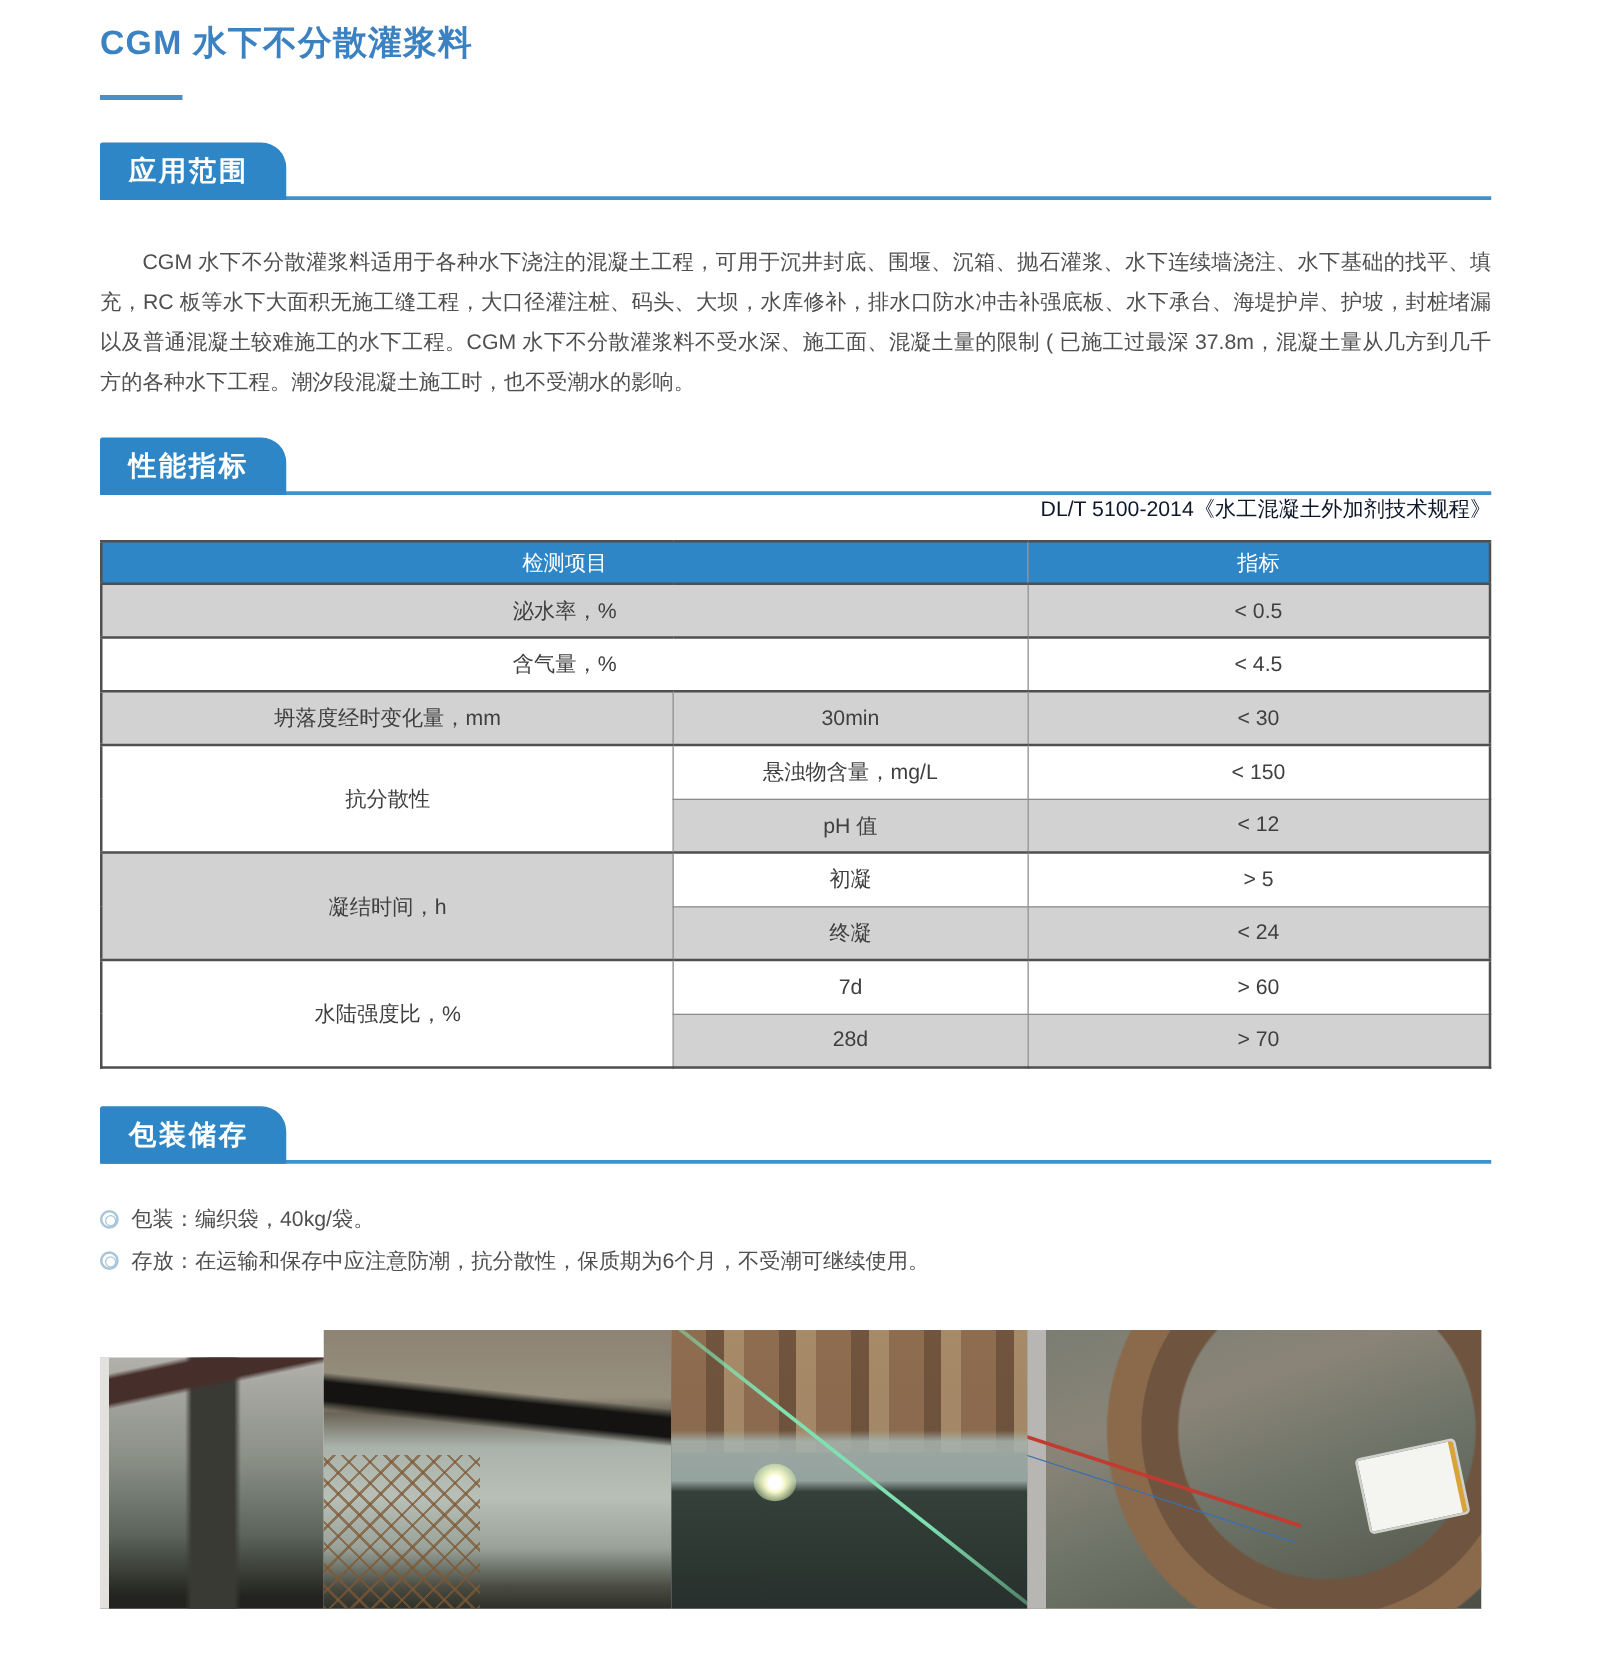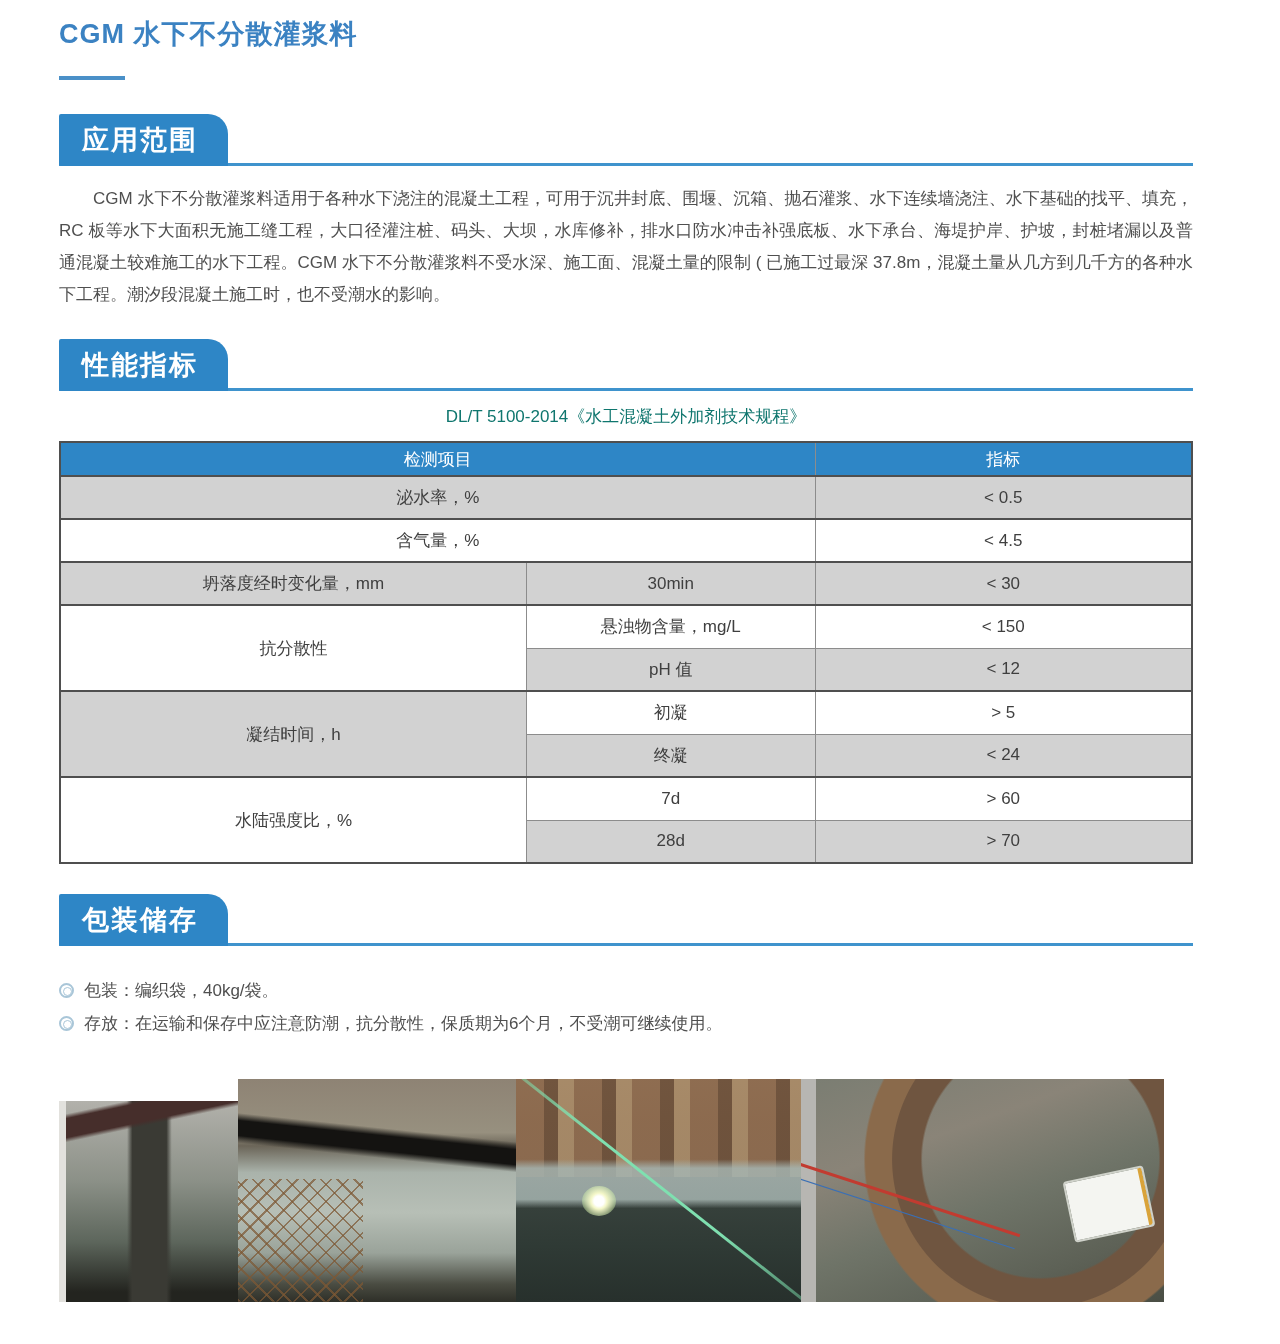--- a/index.html
+++ b/index.html
@@ -11,46 +11,46 @@
     --bd-light:#8c8c8c;
     --text:#4a4a4a;
   }
   *{box-sizing:border-box;margin:0;padding:0;}
   html,body{background:#ffffff;}
   body{
     width:1280px;height:1344px;overflow:hidden;
     font-family:"Liberation Sans","DejaVu Sans",sans-serif;
     color:var(--text);
   }
-  .page{padding:16px 87px 0 59px;}
+  .page{padding:16px 87px 0 80px;}
 
   h1.title{
     font-size:27px;font-weight:bold;color:var(--title-blue);
     letter-spacing:1px;
   }
   .title-rule{width:66px;height:4px;background:#4a90c8;margin-top:24px;}
 
   p.body-text{
     font-size:17px;line-height:32px;text-indent:2em;
     margin-top:22px;text-align:justify;color:#4f4f4f;
   }
 
   .section-head{margin-top:34px;position:relative;}
   .badge{
     display:inline-block;position:relative;z-index:1;
     background:var(--accent);color:#ffffff;
-    font-size:27px;font-weight:bold;letter-spacing:2px;
+    font-size:22px;font-weight:bold;letter-spacing:2px;
     padding:8px 30px 8px 23px;
     border-radius:2px 20px 0 2px;
   }
   .badge.oblique{}
   .section-rule{height:3px;background:var(--accent-line);margin-top:-3px;}
 
   .caption{
-    margin-top:14px;text-align:center;font-size:17px;color:#0f766e;
+    text-align:right;font-size:17px;color:#0f172a;
   }
 
   table.perf{
     width:100%;margin-top:13px;border-collapse:collapse;
     border:2px solid var(--bd-dark);
     font-size:17px;color:#3f3f3f;
   }
   table.perf th{
     background:var(--accent);color:#ffffff;font-weight:normal;
     height:34px;border:1px solid var(--bd-light);
@@ -140,21 +140,21 @@
 <div class="page">
 
   <h1 class="title">CGM 水下不分散灌浆料</h1>
   <div class="title-rule"></div>
 
 
   <div class="section-head">
     <div class="badge">应用范围</div>
     <div class="section-rule"></div>
   </div>
-  <p class="body-text" style="margin-top:17px">CGM 水下不分散灌浆料适用于各种水下浇注的混凝土工程，可用于沉井封底、围堰、沉箱、抛石灌浆、水下连续墙浇注、水下基础的找平、填充，RC 板等水下大面积无施工缝工程，大口径灌注桩、码头、大坝，水库修补，排水口防水冲击补强底板、水下承台、海堤护岸、护坡，封桩堵漏以及普通混凝土较难施工的水下工程。CGM 水下不分散灌浆料不受水深、施工面、混凝土量的限制 ( 已施工过最深 37.8m，混凝土量从几方到几千方的各种水下工程。潮汐段混凝土施工时，也不受潮水的影响。</p>
+  <p class="body-text" style="margin-top:34px">CGM 水下不分散灌浆料适用于各种水下浇注的混凝土工程，可用于沉井封底、围堰、沉箱、抛石灌浆、水下连续墙浇注、水下基础的找平、填充，RC 板等水下大面积无施工缝工程，大口径灌注桩、码头、大坝，水库修补，排水口防水冲击补强底板、水下承台、海堤护岸、护坡，封桩堵漏以及普通混凝土较难施工的水下工程。CGM 水下不分散灌浆料不受水深、施工面、混凝土量的限制 ( 已施工过最深 37.8m，混凝土量从几方到几千方的各种水下工程。潮汐段混凝土施工时，也不受潮水的影响。</p>
 
   <div class="section-head" style="margin-top:28px">
     <div class="badge">性能指标</div>
     <div class="section-rule"></div>
   </div>
   <div class="caption">DL/T 5100-2014《水工混凝土外加剂技术规程》</div>
 
   <table class="perf" id="perf-table">
     <colgroup>
       <col style="width:41.2%">

